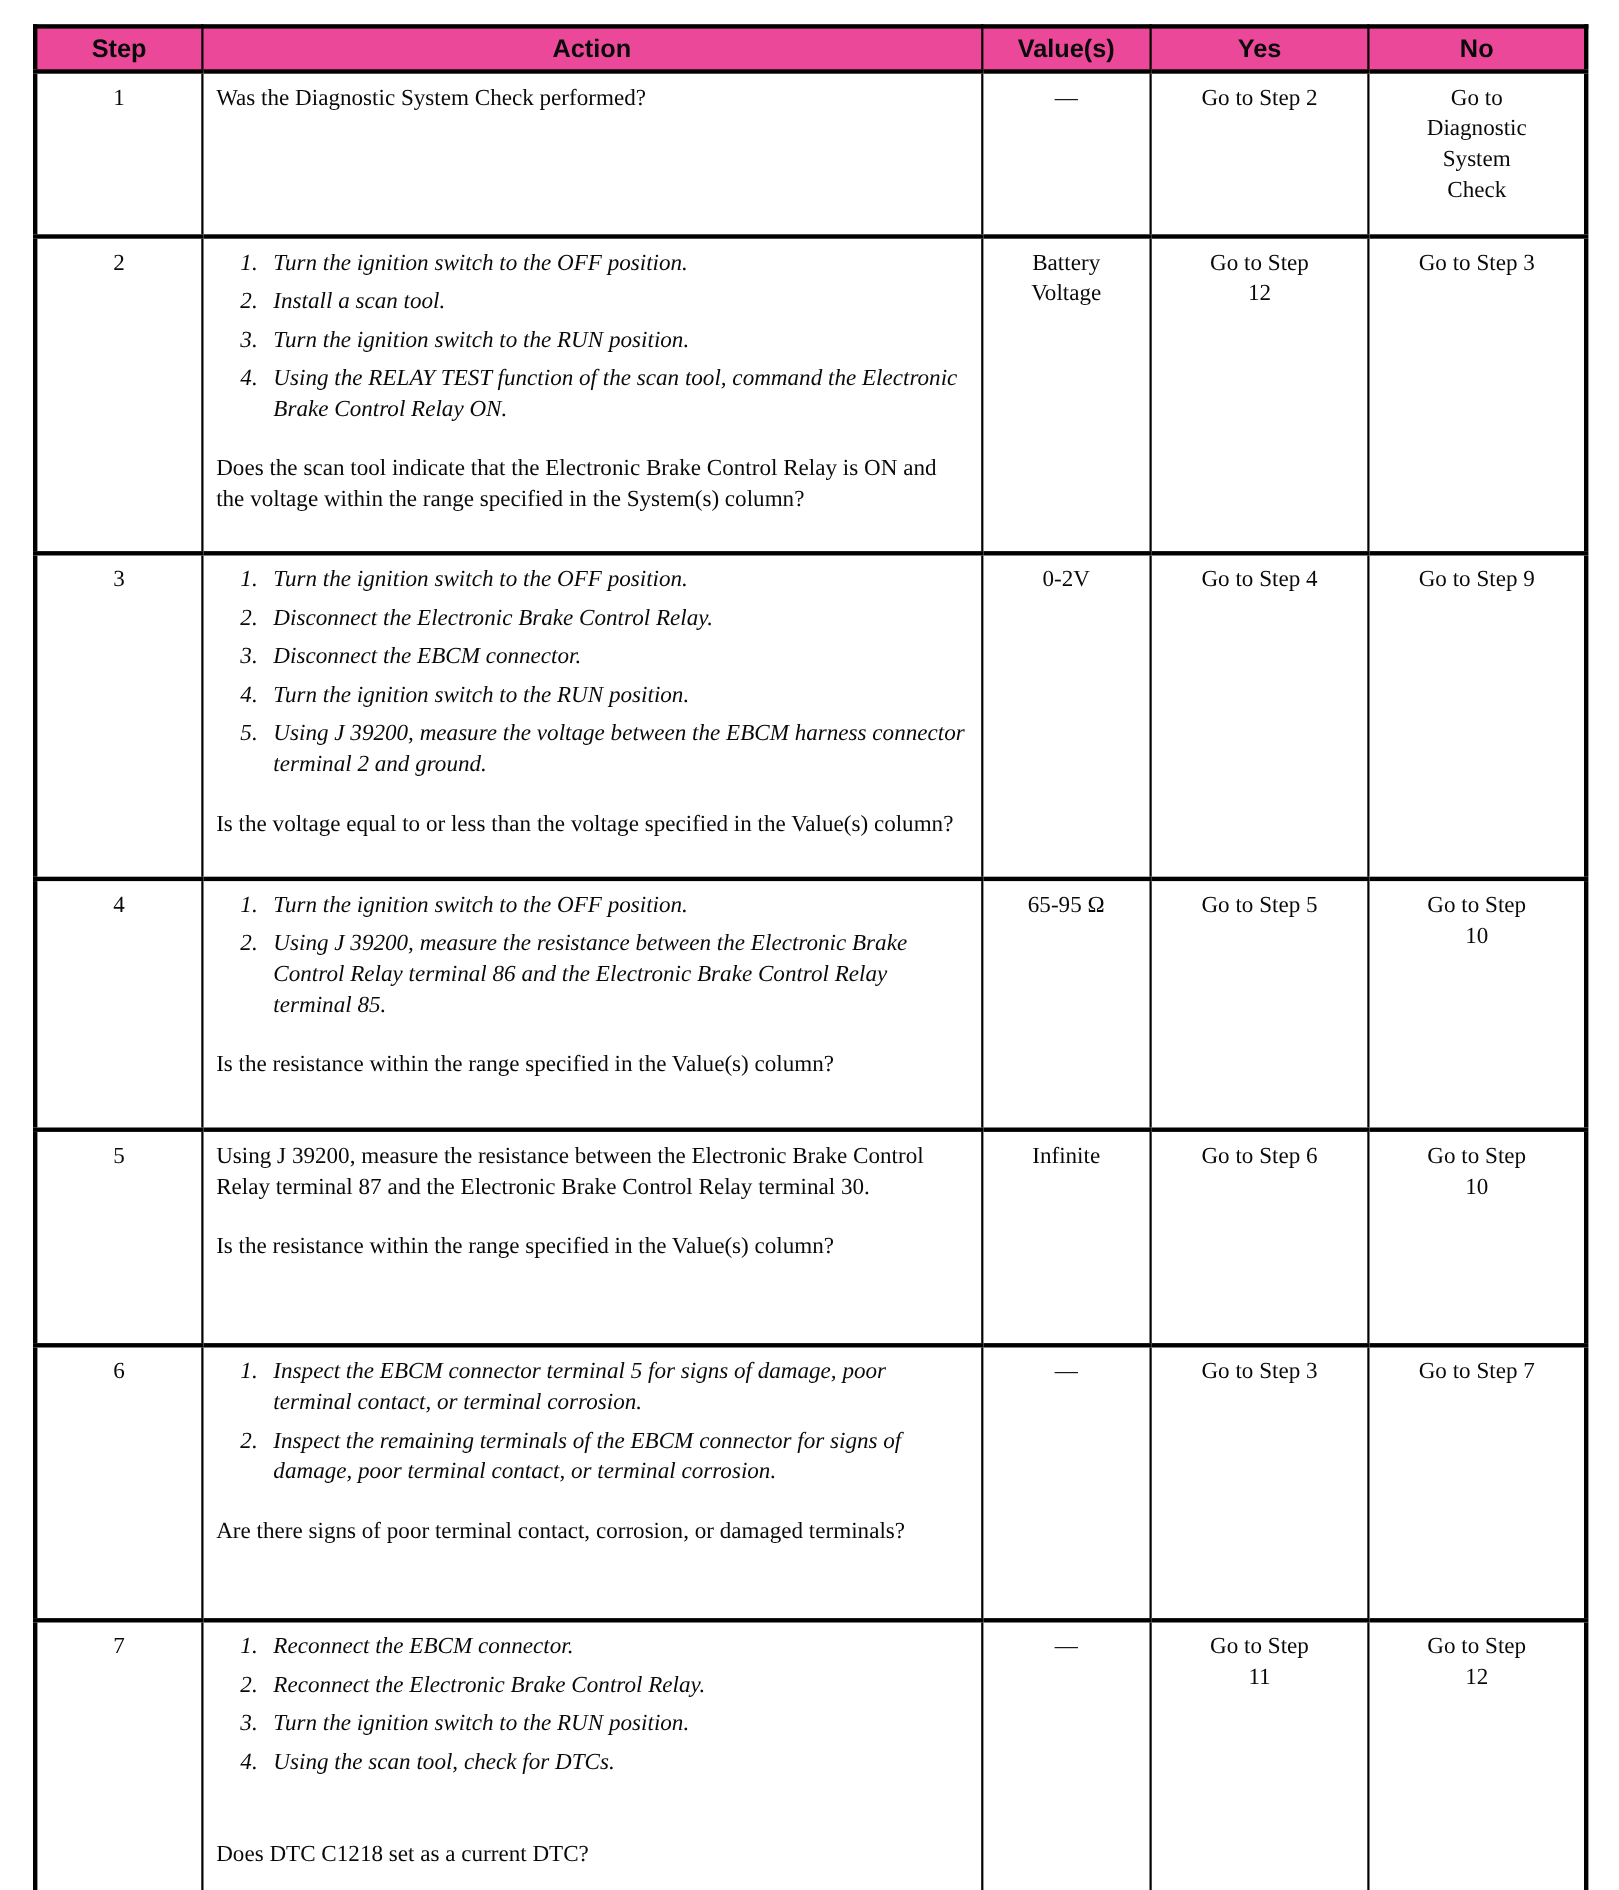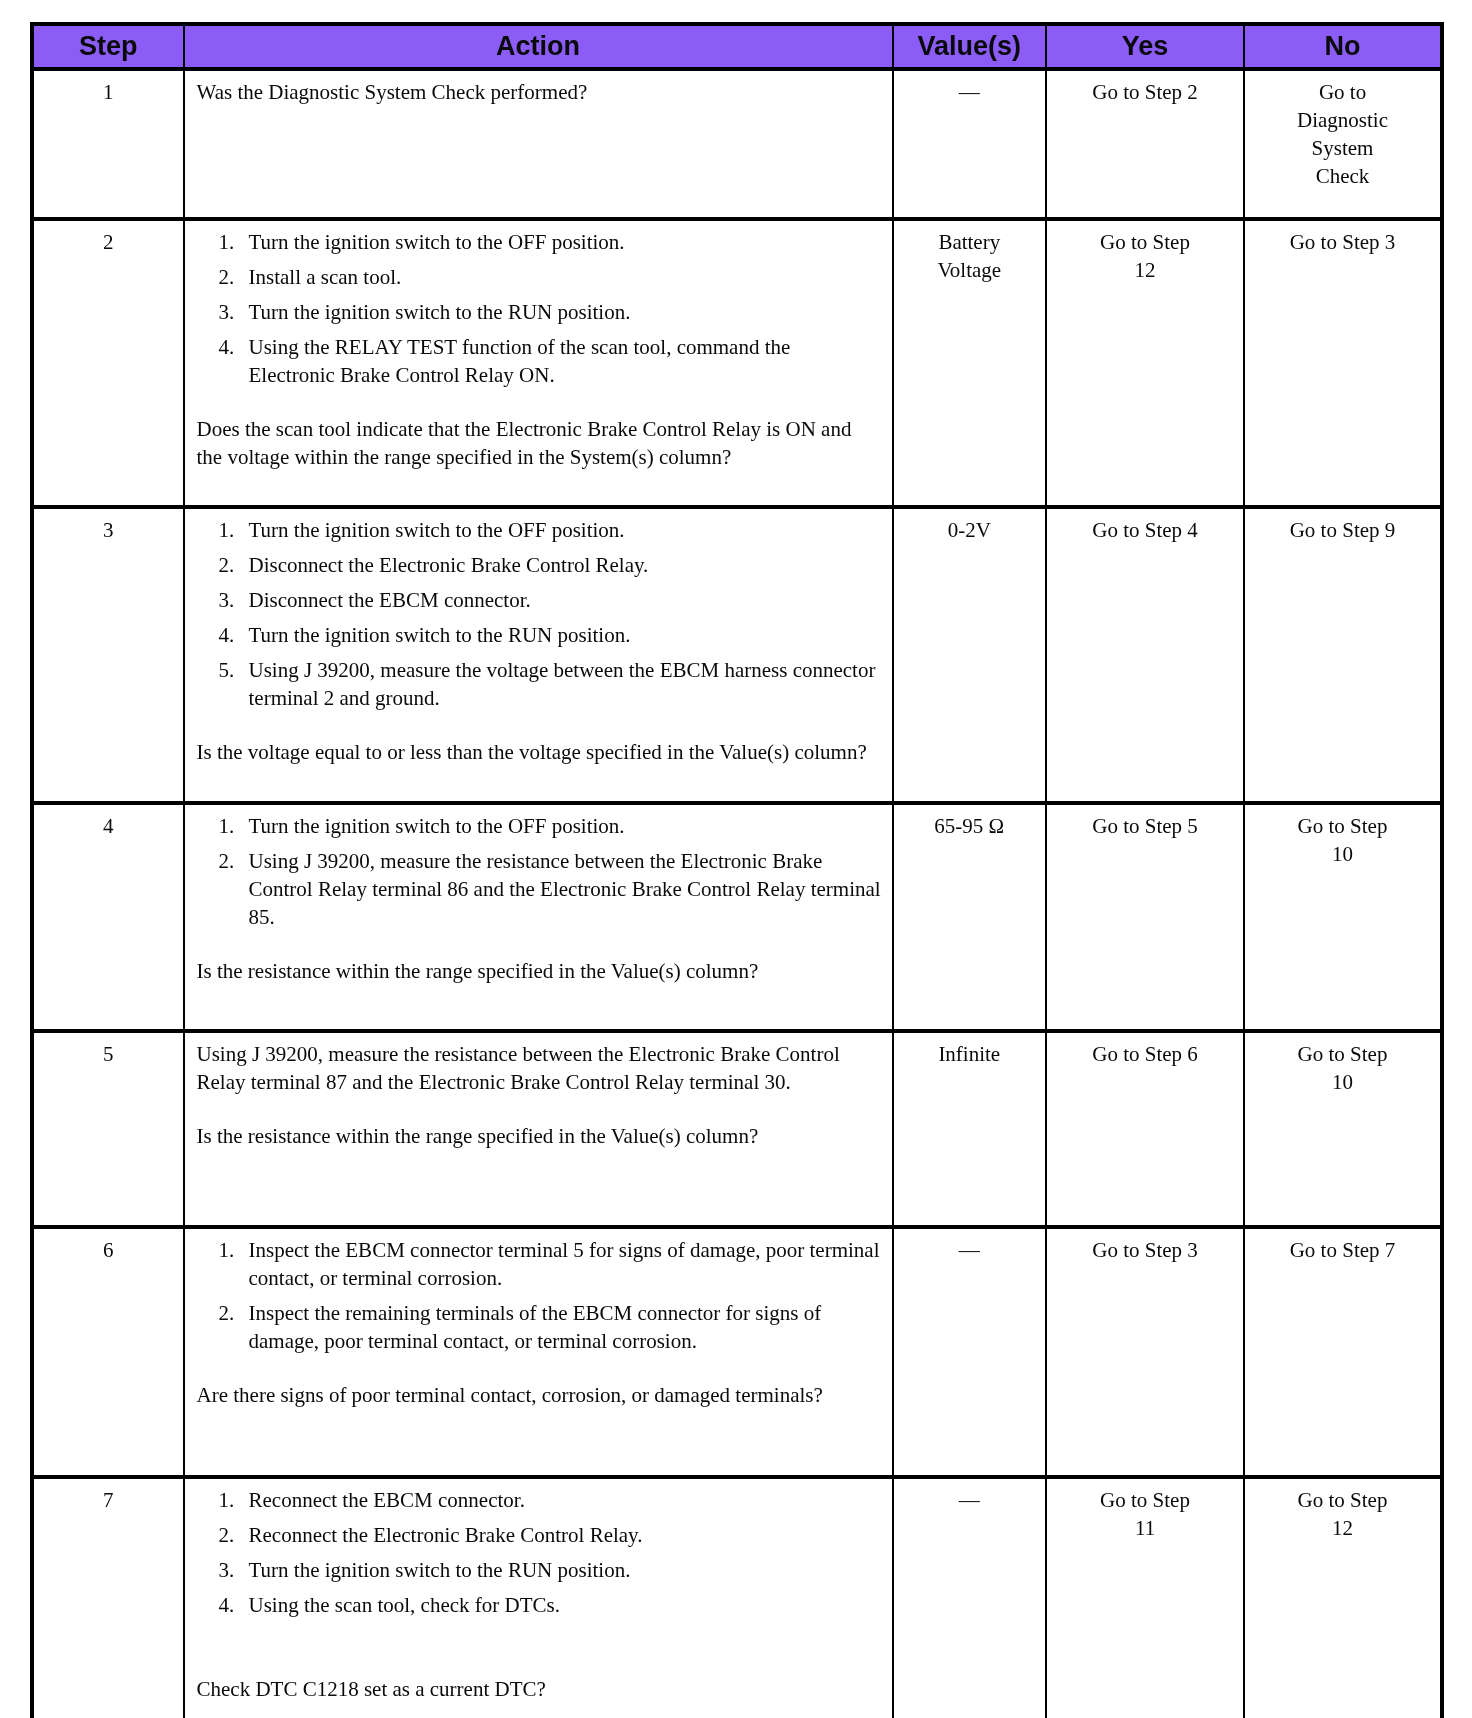--- a/index.html
+++ b/index.html
@@ -26,26 +26,26 @@
   }
   col.c-step   { width: 150px; }
   col.c-action { width: 702px; }
   col.c-value  { width: 152px; }
   col.c-yes    { width: 196px; }
   col.c-no     { width: 196px; }
 
   th {
     font-family: "Liberation Sans", sans-serif;
     font-weight: bold;
-    font-size: 27px;
+    font-size: 23px;
     text-align: center;
     padding: 5px 2px;
     border: 2px solid #000;
     border-bottom: 3px solid #000;
-    background: #8b5cf6;
+    background: #ec4899;
   }
   td {
     border: 2px solid #000;
     border-top: 4px solid #000;
     vertical-align: top;
     font-size: 21px;
     line-height: 1.33;
     background: #fff;
   }
   td.step {
@@ -66,20 +66,21 @@
     list-style: none;
     counter-reset: n;
     margin: 0;
     padding: 0 0 0 22px;
   }
   ol.alist li {
     counter-increment: n;
     position: relative;
     padding-left: 30px;
     margin-bottom: 7px;
+    font-style: italic;
   }
   ol.alist li::before {
     content: counter(n) ".";
     position: absolute;
     left: 0;
   }
   p.lead { margin: 0; }
   p.q    { margin: 26px 0 0 0; }
 
   tr.r1 td { height: 128px; }
@@ -205,21 +206,21 @@
 
       <tr class="r7">
         <td class="step">7</td>
         <td class="action">
           <ol class="alist">
             <li>Reconnect the EBCM connector.</li>
             <li>Reconnect the Electronic Brake Control Relay.</li>
             <li>Turn the ignition switch to the RUN position.</li>
             <li>Using the scan tool, check for DTCs.</li>
           </ol>
-          <p class="q">Check DTC C1218 set as a current DTC?</p>
+          <p class="q">Does DTC C1218 set as a current DTC?</p>
         </td>
         <td class="val">—</td>
         <td class="yes">Go to Step
 11</td>
         <td class="no">Go to Step
 12</td>
       </tr>
 
     </tbody>
   </table>

